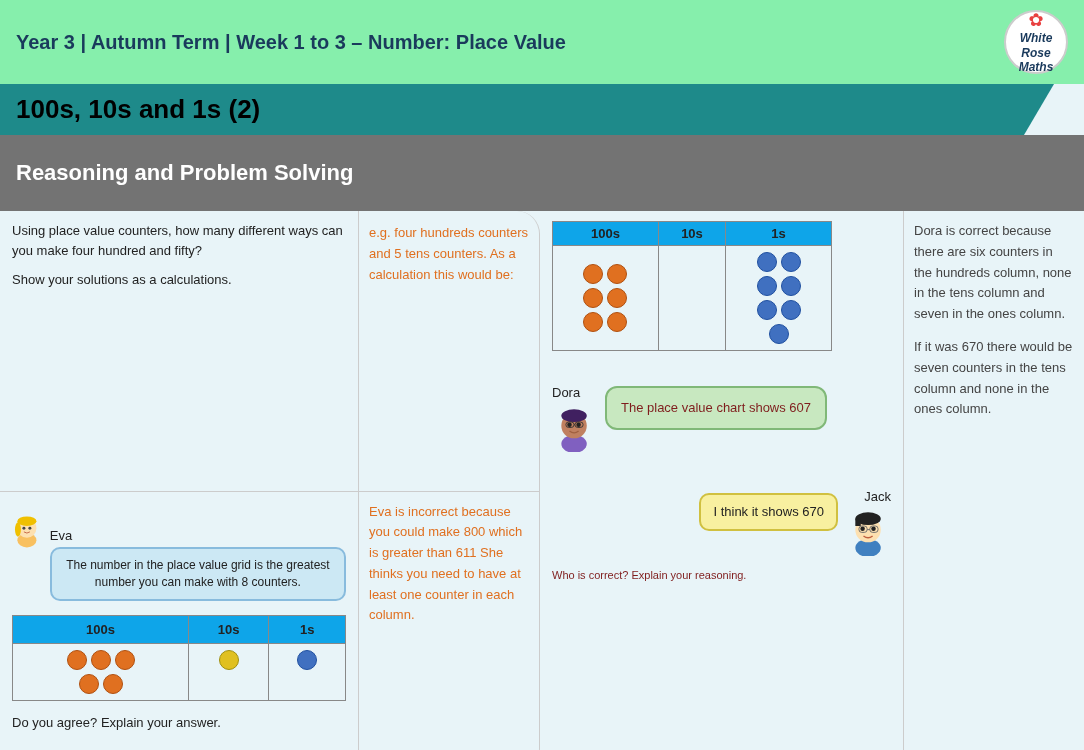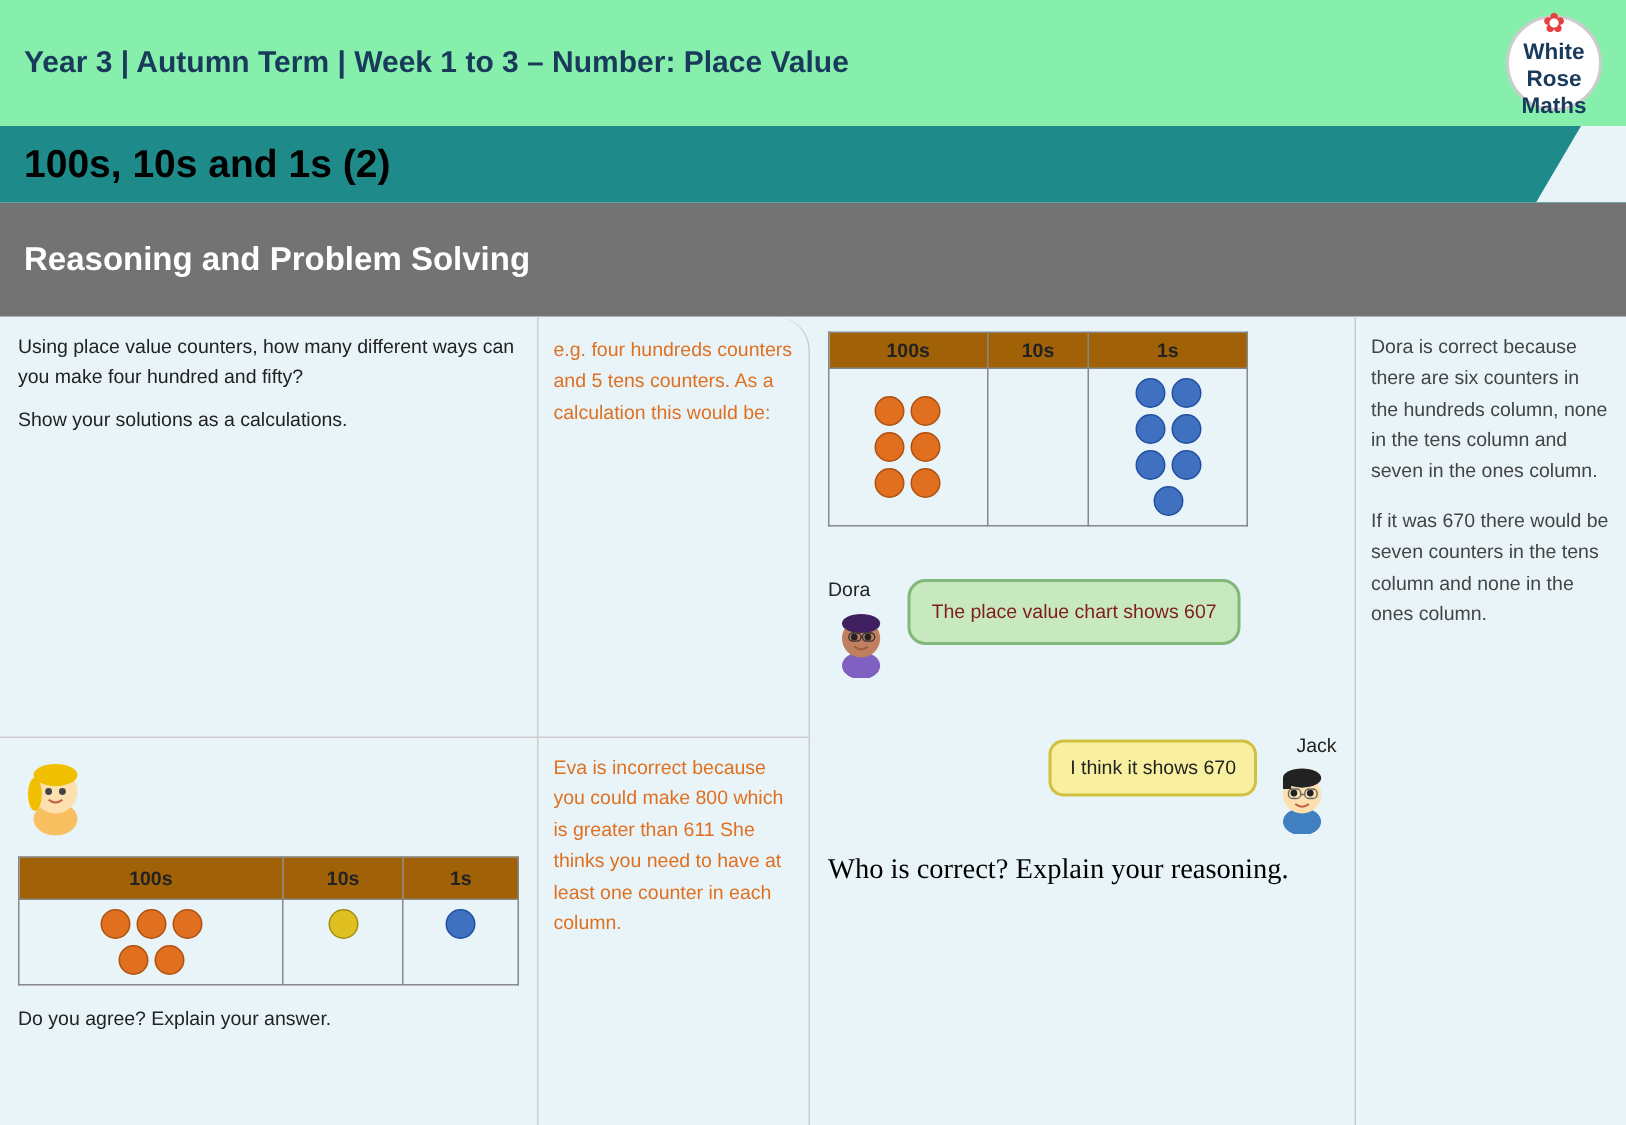--- a/index.html
+++ b/index.html
@@ -30,25 +30,26 @@
       height: 64px;
       background: white;
       border-radius: 50%;
       display: flex;
       flex-direction: column;
       align-items: center;
       justify-content: center;
       border: 2px solid #ccc;
     }
     .logo-text {
-      font-size: 15px;
+      font-size: 12px;
       font-weight: bold;
       color: #1a3a5c;
       text-align: center;
       line-height: 1.2;
+      font-style: italic;
     }
     .logo-rose {
       font-size: 18px;
       color: #e84040;
     }
 
     
     .teal-band {
       background: #1e8a8a;
       padding: 10px 16px;
@@ -170,21 +171,21 @@
       width: 100%;
       border-collapse: collapse;
       border: 1px solid #888;
       margin-bottom: 6px;
     }
     .pv-table th {
       border: 1px solid #888;
       padding: 4px 8px;
       text-align: center;
       font-size: 13px;
-      background: #a16207;
+      background: #0ea5e9;
     }
     .pv-table td {
       border: 1px solid #888;
       padding: 6px 8px;
       text-align: center;
       vertical-align: top;
     }
 
     
     .counter-row {
@@ -337,20 +338,26 @@
             <circle cx="25" cy="28" r="16" fill="#fde0b0"></circle>
 
             <ellipse cx="25" cy="16" rx="16" ry="8" fill="#f0c000"></ellipse>
             <ellipse cx="10" cy="30" rx="5" ry="12" fill="#f0c000"></ellipse>
 
             <circle cx="20" cy="28" r="2.5" fill="#444"></circle>
             <circle cx="30" cy="28" r="2.5" fill="#444"></circle>
 
             <path d="M20 34 Q25 38 30 34" stroke="#c06040" stroke-width="1.5" fill="none"></path>
           </svg>
+          <div>
+            <div class="label-name">Eva</div>
+            <div class="speech-bubble">
+              <span>The number in the place value grid is the greatest number you can make with 8 counters.</span>
+            </div>
+          </div>
         </div>
 
         <table class="pv-table" style="margin-top:6px;">
           <thead>
             <tr>
               <th>100s</th>
               <th>10s</th>
               <th>1s</th>
             </tr>
           </thead>
@@ -485,21 +492,21 @@
             <circle cx="28" cy="25" r="2.5" fill="#222"></circle>
 
             <rect x="12" y="22" width="9" height="7" rx="3" fill="none" stroke="#666" stroke-width="1"></rect>
             <rect x="24" y="22" width="9" height="7" rx="3" fill="none" stroke="#666" stroke-width="1"></rect>
             <line x1="21" y1="26" x2="24" y2="26" stroke="#666" stroke-width="1"></line>
             <path d="M17 33 Q22 37 27 33" stroke="#c06040" stroke-width="1.5" fill="none"></path>
           </svg>
         </div>
       </div>
 
-      <div style="margin-top:10px; font-size:19px; color:#000000;font-family:Liberation Serif, serif;">Who is correct? Explain your reasoning.</div>
+      <div style="margin-top:10px; font-size:11px; color:#7f1d1d;">Who is correct? Explain your reasoning.</div>
     </div>
 
     <div class="right-answer">
       <p style="margin-bottom:12px;">Dora is correct because there are six counters in the hundreds column, none in the tens column and seven in the ones column.</p>
       <p>If it was 670 there would be seven counters in the tens column and none in the ones column.</p>
     </div>
 
   </div>
 
 </div>

